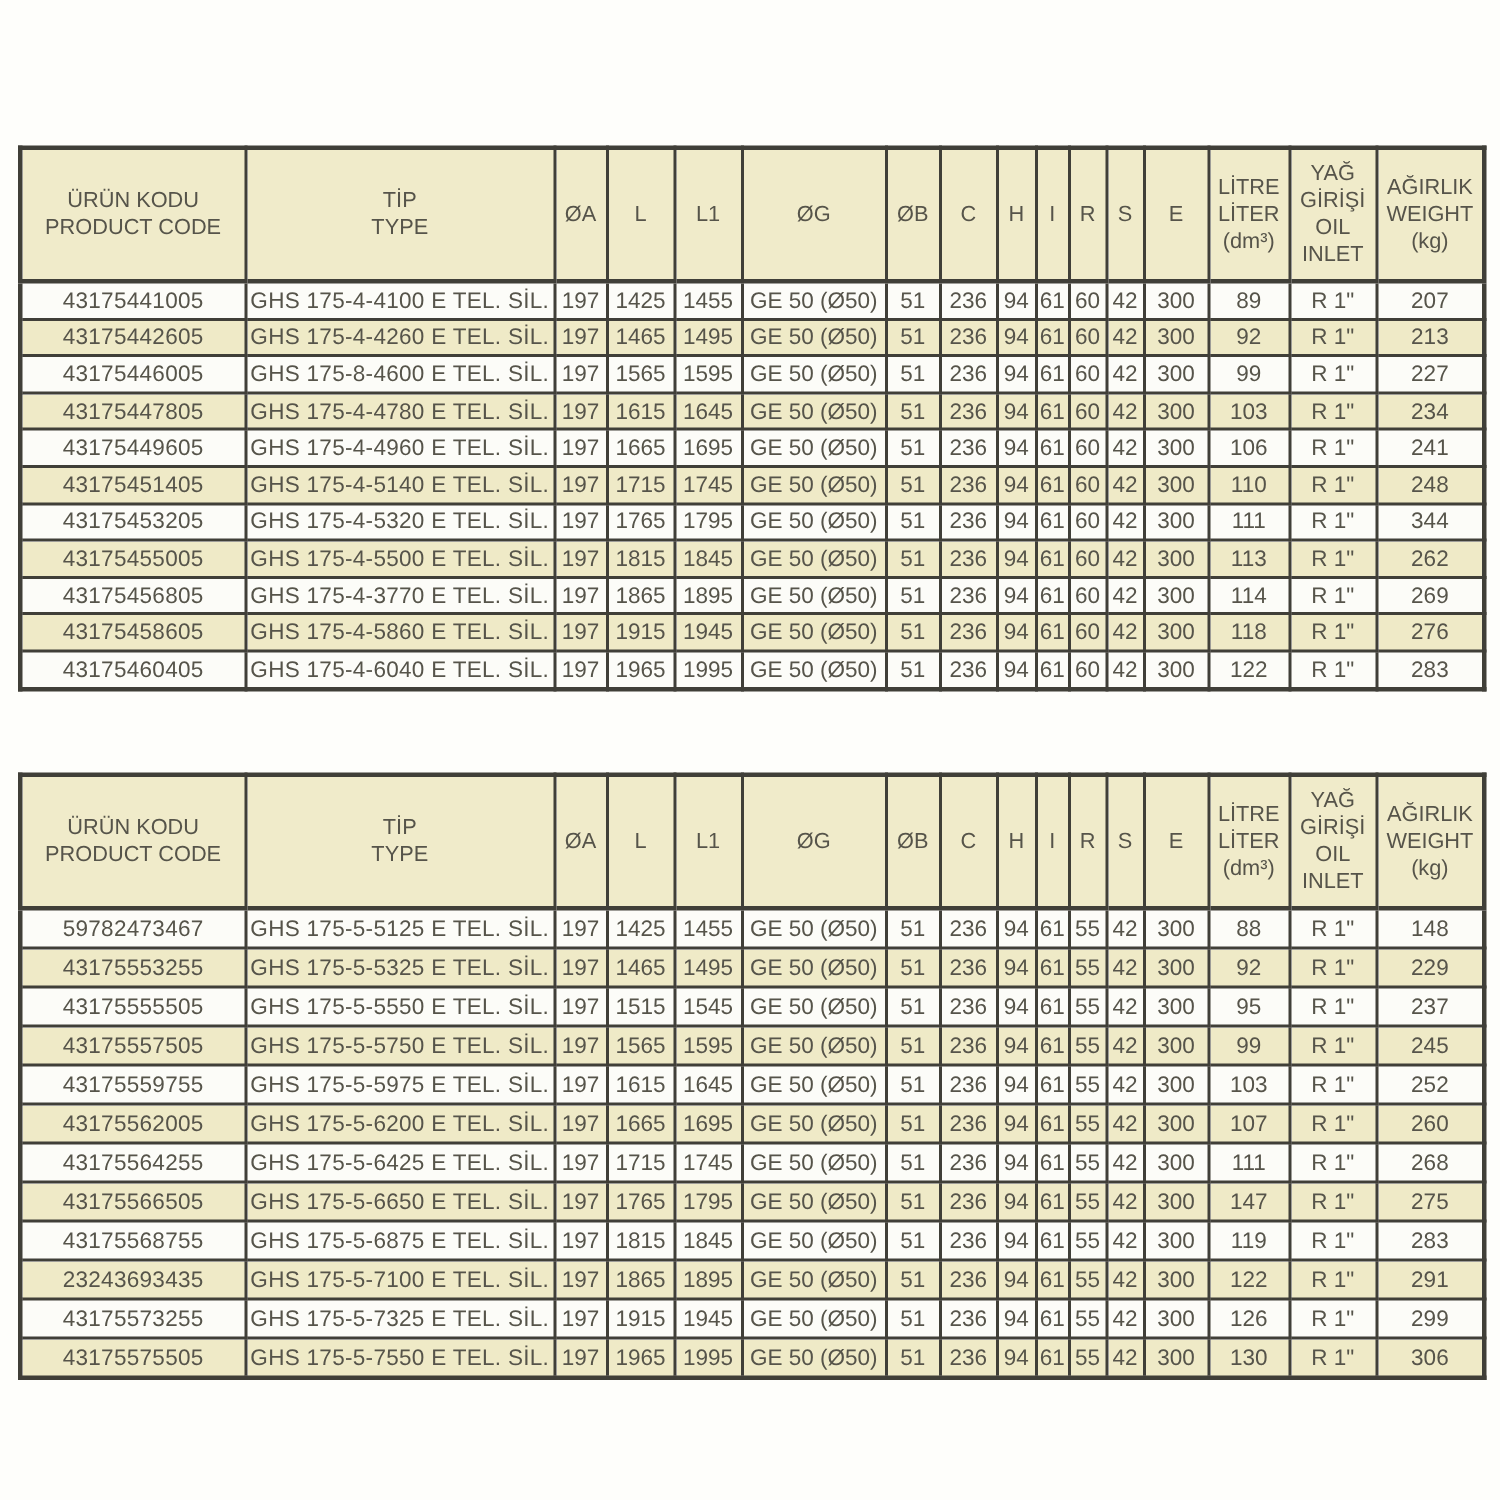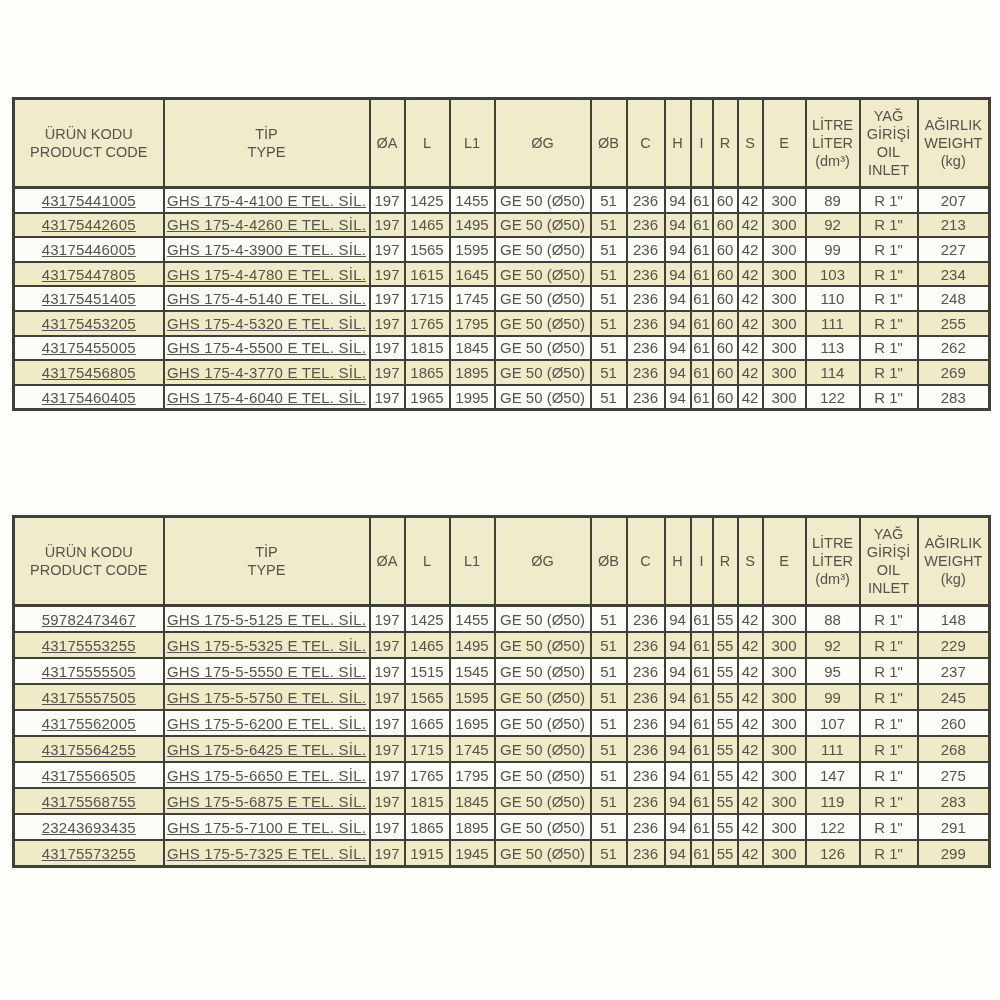--- a/index.html
+++ b/index.html
@@ -49,21 +49,21 @@
   #spec-table-1 tbody td { height: 22.6px; }
   #spec-table-2 tbody td { height: 24px; }
   table.spec tbody td {
     font-size: 15px;
     background: #fcfcf8;
   }
   table.spec tbody tr:nth-child(even) td {
     background: #efeac7;
   }
   
-  table.spec td.col-0, table.spec td.col-1 { letter-spacing: 0.2px; text-decoration: underline; }
+  table.spec td.col-0, table.spec td.col-1 { letter-spacing: 0.2px; }
 </style>
 </head>
 <body>
 
 <div class="page">
   <table class="spec" id="spec-table-1">
     <colgroup>
         <col style="width: 150px;">
         <col style="width: 206px;">
         <col style="width: 35px;">
@@ -174,21 +174,21 @@
           <td class="col-9">61</td>
           <td class="col-10">60</td>
           <td class="col-11">42</td>
           <td class="col-12">300</td>
           <td class="col-13">92</td>
           <td class="col-14">R 1"</td>
           <td class="col-15">213</td>
         </tr>
         <tr>
           <td class="col-0">43175446005</td>
-          <td class="col-1">GHS 175-4-3900 E TEL. SİL.</td>
+          <td class="col-1">GHS 175-8-4600 E TEL. SİL.</td>
           <td class="col-2">197</td>
           <td class="col-3">1565</td>
           <td class="col-4">1595</td>
           <td class="col-5">GE 50 (Ø50)</td>
           <td class="col-6">51</td>
           <td class="col-7">236</td>
           <td class="col-8">94</td>
           <td class="col-9">61</td>
           <td class="col-10">60</td>
           <td class="col-11">42</td>
@@ -209,20 +209,38 @@
           <td class="col-8">94</td>
           <td class="col-9">61</td>
           <td class="col-10">60</td>
           <td class="col-11">42</td>
           <td class="col-12">300</td>
           <td class="col-13">103</td>
           <td class="col-14">R 1"</td>
           <td class="col-15">234</td>
         </tr>
         <tr>
+          <td class="col-0">43175449605</td>
+          <td class="col-1">GHS 175-4-4960 E TEL. SİL.</td>
+          <td class="col-2">197</td>
+          <td class="col-3">1665</td>
+          <td class="col-4">1695</td>
+          <td class="col-5">GE 50 (Ø50)</td>
+          <td class="col-6">51</td>
+          <td class="col-7">236</td>
+          <td class="col-8">94</td>
+          <td class="col-9">61</td>
+          <td class="col-10">60</td>
+          <td class="col-11">42</td>
+          <td class="col-12">300</td>
+          <td class="col-13">106</td>
+          <td class="col-14">R 1"</td>
+          <td class="col-15">241</td>
+        </tr>
+        <tr>
           <td class="col-0">43175451405</td>
           <td class="col-1">GHS 175-4-5140 E TEL. SİL.</td>
           <td class="col-2">197</td>
           <td class="col-3">1715</td>
           <td class="col-4">1745</td>
           <td class="col-5">GE 50 (Ø50)</td>
           <td class="col-6">51</td>
           <td class="col-7">236</td>
           <td class="col-8">94</td>
           <td class="col-9">61</td>
@@ -242,21 +260,21 @@
           <td class="col-5">GE 50 (Ø50)</td>
           <td class="col-6">51</td>
           <td class="col-7">236</td>
           <td class="col-8">94</td>
           <td class="col-9">61</td>
           <td class="col-10">60</td>
           <td class="col-11">42</td>
           <td class="col-12">300</td>
           <td class="col-13">111</td>
           <td class="col-14">R 1"</td>
-          <td class="col-15">255</td>
+          <td class="col-15">344</td>
         </tr>
         <tr>
           <td class="col-0">43175455005</td>
           <td class="col-1">GHS 175-4-5500 E TEL. SİL.</td>
           <td class="col-2">197</td>
           <td class="col-3">1815</td>
           <td class="col-4">1845</td>
           <td class="col-5">GE 50 (Ø50)</td>
           <td class="col-6">51</td>
           <td class="col-7">236</td>
@@ -279,20 +297,38 @@
           <td class="col-6">51</td>
           <td class="col-7">236</td>
           <td class="col-8">94</td>
           <td class="col-9">61</td>
           <td class="col-10">60</td>
           <td class="col-11">42</td>
           <td class="col-12">300</td>
           <td class="col-13">114</td>
           <td class="col-14">R 1"</td>
           <td class="col-15">269</td>
+        </tr>
+        <tr>
+          <td class="col-0">43175458605</td>
+          <td class="col-1">GHS 175-4-5860 E TEL. SİL.</td>
+          <td class="col-2">197</td>
+          <td class="col-3">1915</td>
+          <td class="col-4">1945</td>
+          <td class="col-5">GE 50 (Ø50)</td>
+          <td class="col-6">51</td>
+          <td class="col-7">236</td>
+          <td class="col-8">94</td>
+          <td class="col-9">61</td>
+          <td class="col-10">60</td>
+          <td class="col-11">42</td>
+          <td class="col-12">300</td>
+          <td class="col-13">118</td>
+          <td class="col-14">R 1"</td>
+          <td class="col-15">276</td>
         </tr>
         <tr>
           <td class="col-0">43175460405</td>
           <td class="col-1">GHS 175-4-6040 E TEL. SİL.</td>
           <td class="col-2">197</td>
           <td class="col-3">1965</td>
           <td class="col-4">1995</td>
           <td class="col-5">GE 50 (Ø50)</td>
           <td class="col-6">51</td>
           <td class="col-7">236</td>
@@ -454,20 +490,38 @@
           <td class="col-8">94</td>
           <td class="col-9">61</td>
           <td class="col-10">55</td>
           <td class="col-11">42</td>
           <td class="col-12">300</td>
           <td class="col-13">99</td>
           <td class="col-14">R 1"</td>
           <td class="col-15">245</td>
         </tr>
         <tr>
+          <td class="col-0">43175559755</td>
+          <td class="col-1">GHS 175-5-5975 E TEL. SİL.</td>
+          <td class="col-2">197</td>
+          <td class="col-3">1615</td>
+          <td class="col-4">1645</td>
+          <td class="col-5">GE 50 (Ø50)</td>
+          <td class="col-6">51</td>
+          <td class="col-7">236</td>
+          <td class="col-8">94</td>
+          <td class="col-9">61</td>
+          <td class="col-10">55</td>
+          <td class="col-11">42</td>
+          <td class="col-12">300</td>
+          <td class="col-13">103</td>
+          <td class="col-14">R 1"</td>
+          <td class="col-15">252</td>
+        </tr>
+        <tr>
           <td class="col-0">43175562005</td>
           <td class="col-1">GHS 175-5-6200 E TEL. SİL.</td>
           <td class="col-2">197</td>
           <td class="col-3">1665</td>
           <td class="col-4">1695</td>
           <td class="col-5">GE 50 (Ø50)</td>
           <td class="col-6">51</td>
           <td class="col-7">236</td>
           <td class="col-8">94</td>
           <td class="col-9">61</td>
@@ -560,16 +614,34 @@
           <td class="col-6">51</td>
           <td class="col-7">236</td>
           <td class="col-8">94</td>
           <td class="col-9">61</td>
           <td class="col-10">55</td>
           <td class="col-11">42</td>
           <td class="col-12">300</td>
           <td class="col-13">126</td>
           <td class="col-14">R 1"</td>
           <td class="col-15">299</td>
+        </tr>
+        <tr>
+          <td class="col-0">43175575505</td>
+          <td class="col-1">GHS 175-5-7550 E TEL. SİL.</td>
+          <td class="col-2">197</td>
+          <td class="col-3">1965</td>
+          <td class="col-4">1995</td>
+          <td class="col-5">GE 50 (Ø50)</td>
+          <td class="col-6">51</td>
+          <td class="col-7">236</td>
+          <td class="col-8">94</td>
+          <td class="col-9">61</td>
+          <td class="col-10">55</td>
+          <td class="col-11">42</td>
+          <td class="col-12">300</td>
+          <td class="col-13">130</td>
+          <td class="col-14">R 1"</td>
+          <td class="col-15">306</td>
         </tr>
       </tbody>
   </table>
 </div>
 
 </body></html>

